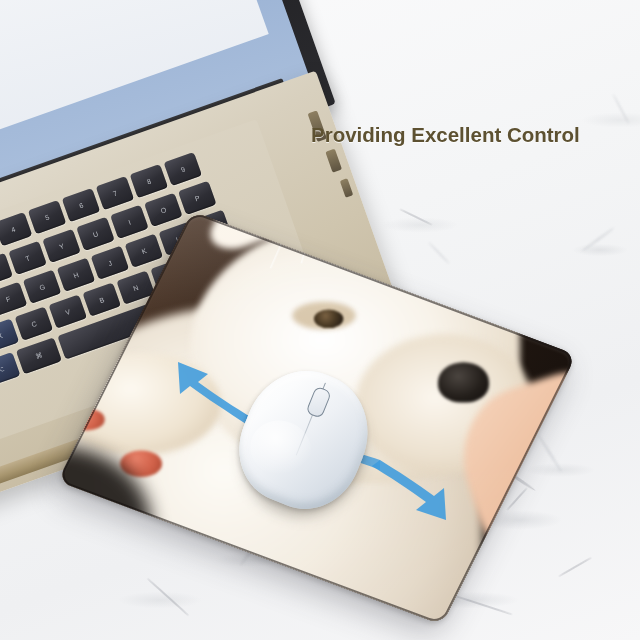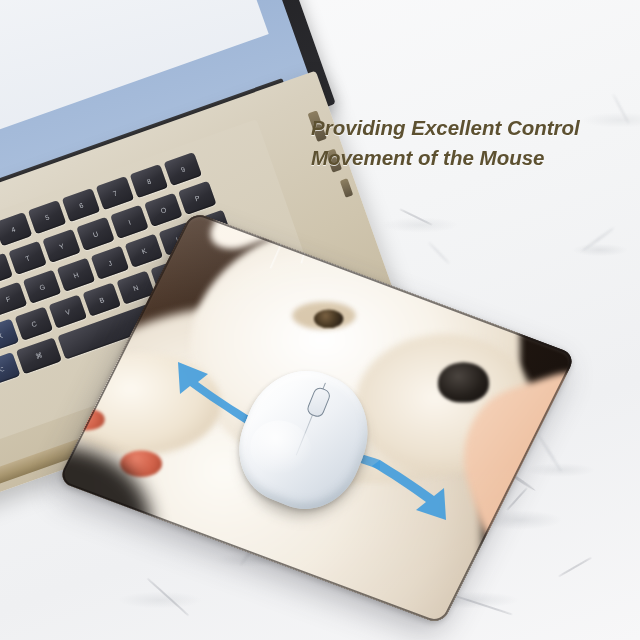--- a/index.html
+++ b/index.html
@@ -218,22 +218,22 @@
   
   .headline{
     position:absolute;left:302px;top:54px;width:336px;
     font-size:31px;font-weight:bold;font-style:italic;
     letter-spacing:-.2px;line-height:1.08;
     color:#1f8fc6;
     text-shadow:0 1px 0 rgba(255,255,255,.85), 0 0 3px rgba(255,255,255,.65);
     white-space:nowrap;
   }
   .subhead{
-    position:absolute;left:311px;top:113px;width:322px;
-    font-size:20.5px;font-weight:bold;font-style:italic;
+    position:absolute;left:311px;top:120px;width:322px;
+    font-size:20.5px;font-weight:bold;
     line-height:30px;color:#5d5131;
     text-shadow:0 1px 0 rgba(255,255,255,.75);
   }
   .subhead .ln{display:block;white-space:nowrap;}
 </style>
 </head>
 <body>
 
 <div id="stage">
 
@@ -425,16 +425,15 @@
     <div class="mouse-body">
       <div class="mouse-split"></div>
       <div class="mouse-wheel"></div>
       <div class="mouse-hl"></div>
     </div>
   </div>
 
 
   <div class="subhead">
     <span class="ln">Providing Excellent Control</span>
-    <span class="ln">Movement of the Mouse</span>
   </div>
 
 </div>
 
 </body></html>

